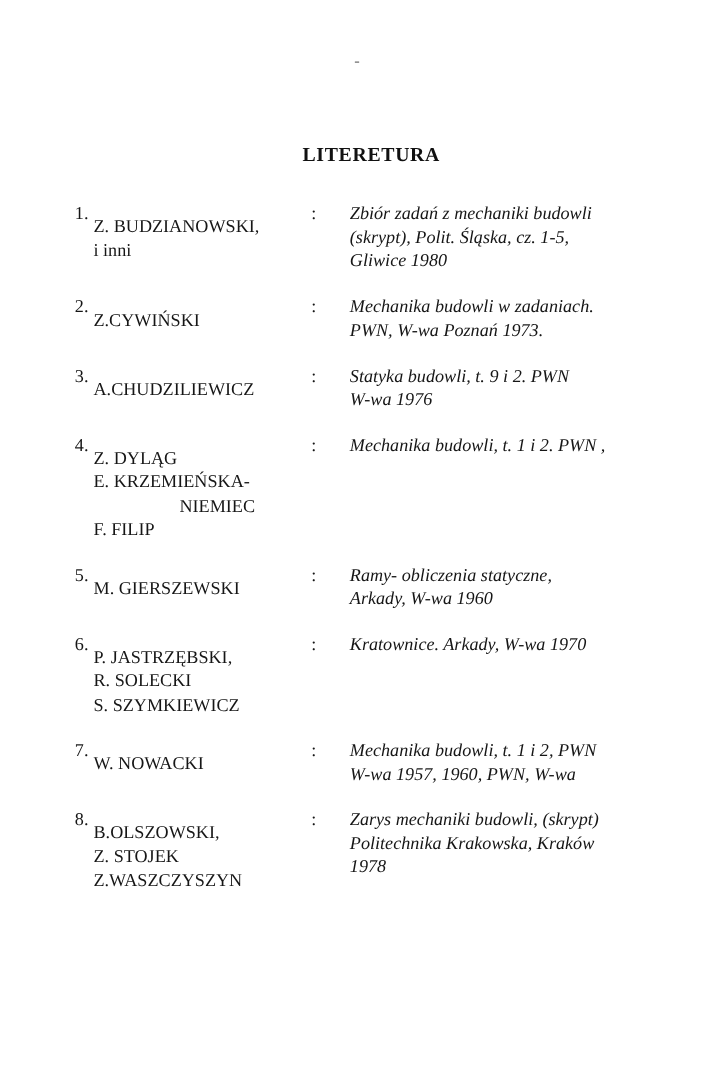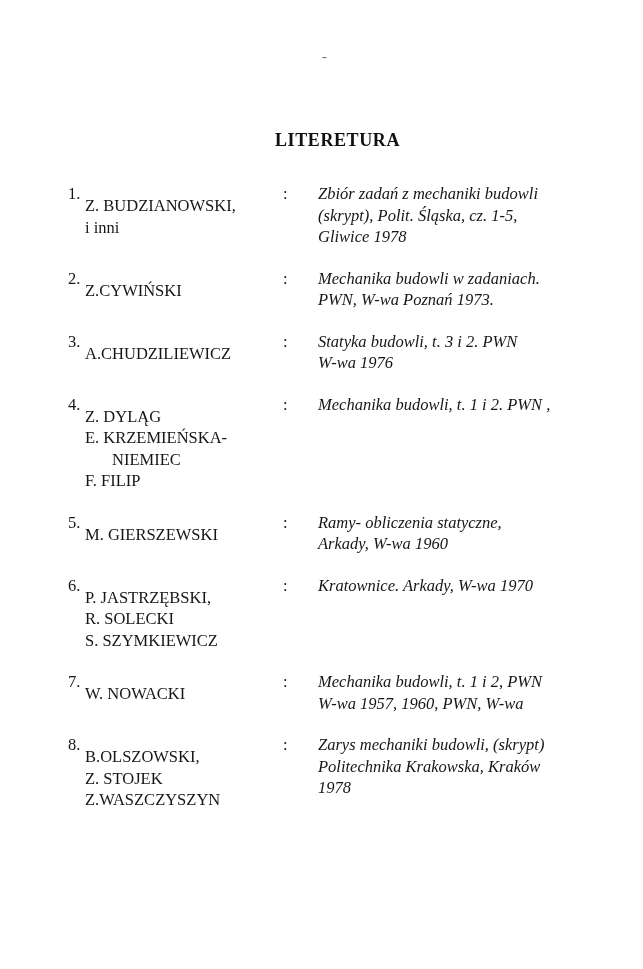--- a/index.html
+++ b/index.html
@@ -52,20 +52,21 @@
     flex: none;
     width: 17px;
   }
   .entry .authors {
     flex: none;
     width: 198px;
     margin-top: 12px;
   }
   .author-line.indent {
     padding-left: 27px;
+    text-align: center;
   }
   .entry .colon {
     flex: none;
     width: 35px;
   }
   .entry .desc {
     flex: 1;
     font-style: italic;
   }
 </style>
@@ -81,42 +82,42 @@
       <div class="entry">
         <div class="num">1.</div>
         <div class="authors">
           <div class="author-line">Z. BUDZIANOWSKI,</div>
           <div class="author-line">i inni</div>
         </div>
         <div class="colon">:</div>
         <div class="desc">
           <div class="desc-line">Zbiór zadań z mechaniki budowli</div>
           <div class="desc-line">(skrypt), Polit. Śląska, cz. 1-5,</div>
-          <div class="desc-line">Gliwice 1978</div>
+          <div class="desc-line">Gliwice 1980</div>
         </div>
       </div>
       <div class="entry">
         <div class="num">2.</div>
         <div class="authors">
           <div class="author-line">Z.CYWIŃSKI</div>
         </div>
         <div class="colon">:</div>
         <div class="desc">
           <div class="desc-line">Mechanika budowli w zadaniach.</div>
           <div class="desc-line">PWN, W-wa Poznań 1973.</div>
         </div>
       </div>
       <div class="entry">
         <div class="num">3.</div>
         <div class="authors">
           <div class="author-line">A.CHUDZILIEWICZ</div>
         </div>
         <div class="colon">:</div>
         <div class="desc">
-          <div class="desc-line">Statyka budowli, t. 3 i 2. PWN</div>
+          <div class="desc-line">Statyka budowli, t. 9 i 2. PWN</div>
           <div class="desc-line">W-wa 1976</div>
         </div>
       </div>
       <div class="entry">
         <div class="num">4.</div>
         <div class="authors">
           <div class="author-line">Z. DYLĄG</div>
           <div class="author-line">E. KRZEMIEŃSKA-</div>
           <div class="author-line indent">NIEMIEC</div>
           <div class="author-line">F. FILIP</div>

